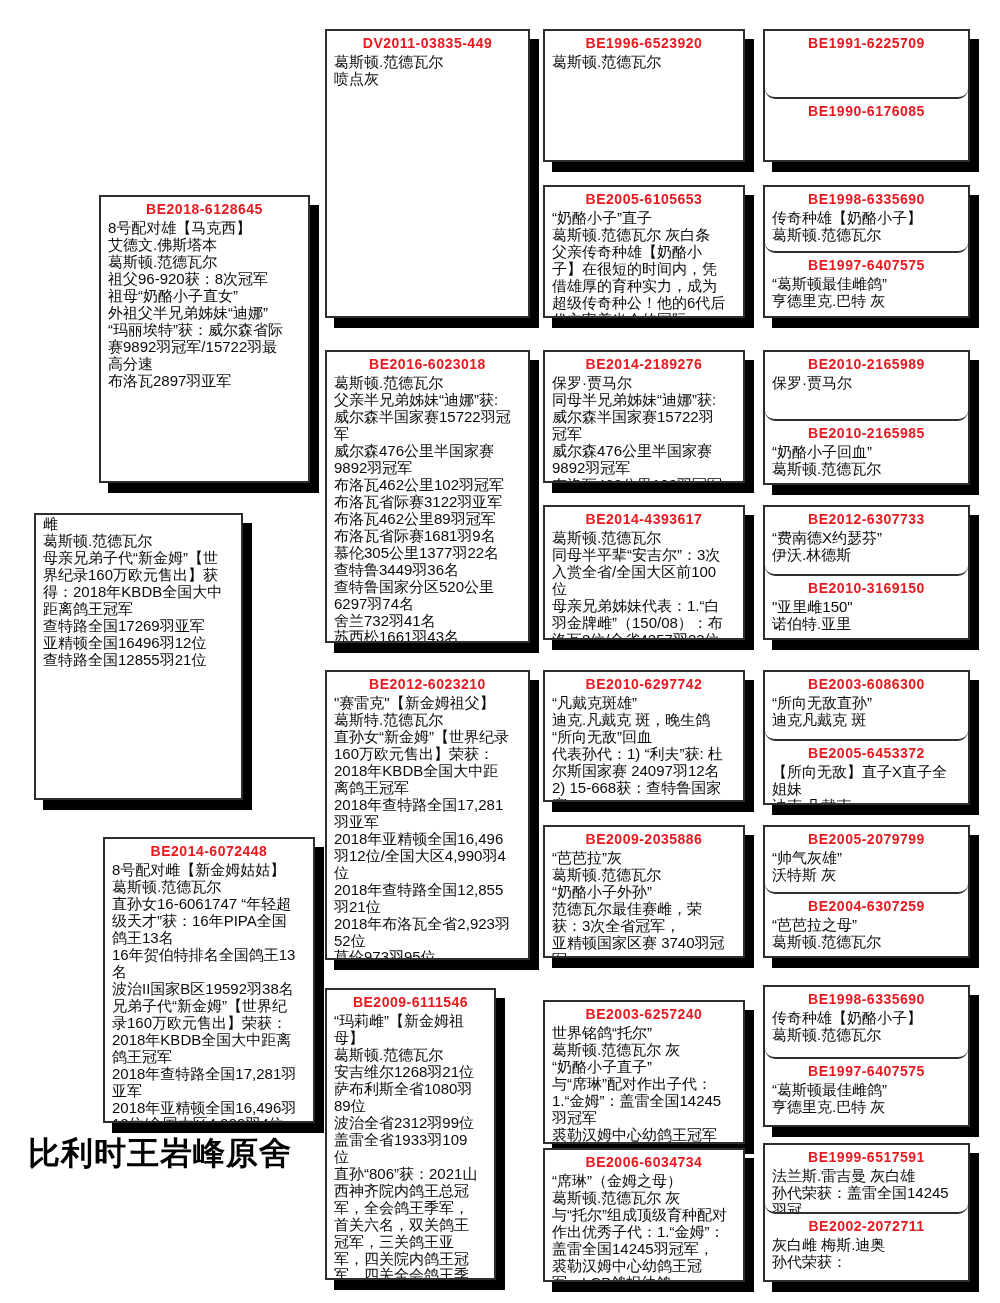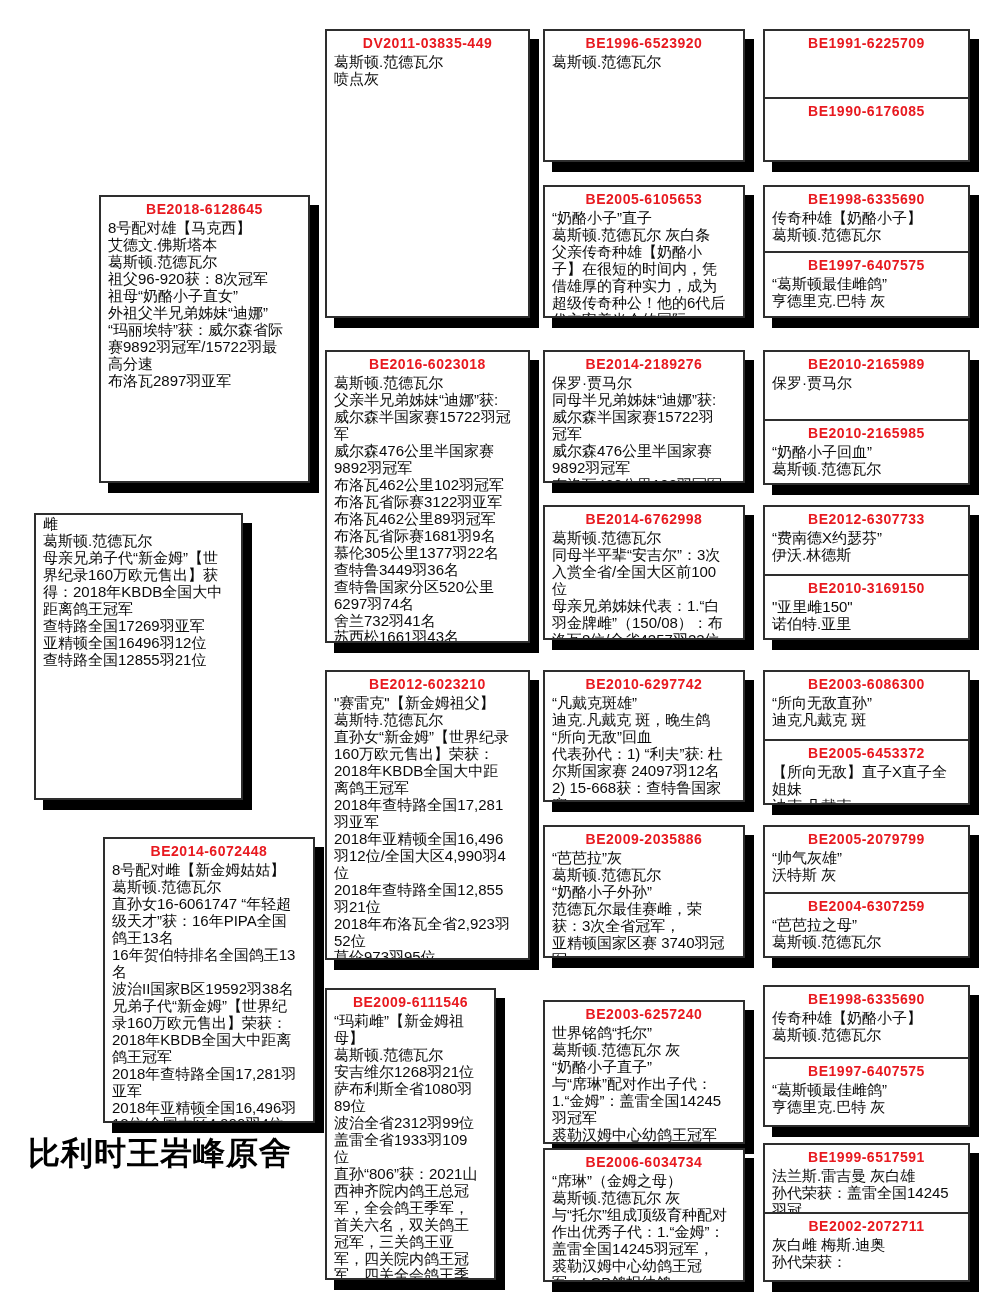--- a/index.html
+++ b/index.html
@@ -19,21 +19,21 @@
     color:#e8191f;font-weight:bold;text-align:center;
     font-size:14px;letter-spacing:.5px;
     padding:5px 2px 2px 2px;line-height:1.1;
   }
   .card-body{
     font-size:15px;line-height:1.13;font-weight:500;
     padding:1px 16px 2px 7px;white-space:pre-line;
     color:#0a0a0a;
   }
   .section{box-sizing:border-box;overflow:hidden;}
-  .section.top{border-bottom:2px solid #2e2e2e;}
+  .section.top{border-bottom:2px solid #2e2e2e;border-radius:10px;}
   .page-footer{
     position:absolute;left:28px;top:1132px;
     font-size:32px;font-weight:bold;color:#000;letter-spacing:1px;
   }
 </style>
 </head>
 <body>
 
 <div id="canvas">
 
@@ -125,21 +125,21 @@
   </div>
   <div class="card" style="left:543px;top:350px;width:202px;height:133px;">
     <div class="card-title">BE2014-2189276</div>
     <div class="card-body">保罗·贾马尔
 同母半兄弟姊妹“迪娜”获:
 威尔森半国家赛15722羽冠军
 威尔森476公里半国家赛9892羽冠军
 布洛瓦462公里102羽冠军</div>
   </div>
   <div class="card" style="left:543px;top:505px;width:202px;height:135px;">
-    <div class="card-title">BE2014-6762998</div>
+    <div class="card-title">BE2014-4393617</div>
     <div class="card-body">葛斯顿.范德瓦尔
 同母半平辈“安吉尔”：3次入赏全省/全国大区前100位
 母亲兄弟姊妹代表：1.“白羽金牌雌”（150/08）：布洛瓦8位/全省4257羽23位</div>
   </div>
   <div class="card" style="left:543px;top:670px;width:202px;height:132px;">
     <div class="card-title">BE2010-6297742</div>
     <div class="card-body">“凡戴克斑雄”
 迪克.凡戴克 斑，晚生鸽
 “所向无敌”回血
 代表孙代：1) “利夫”获: 杜尔斯国家赛 24097羽12名

